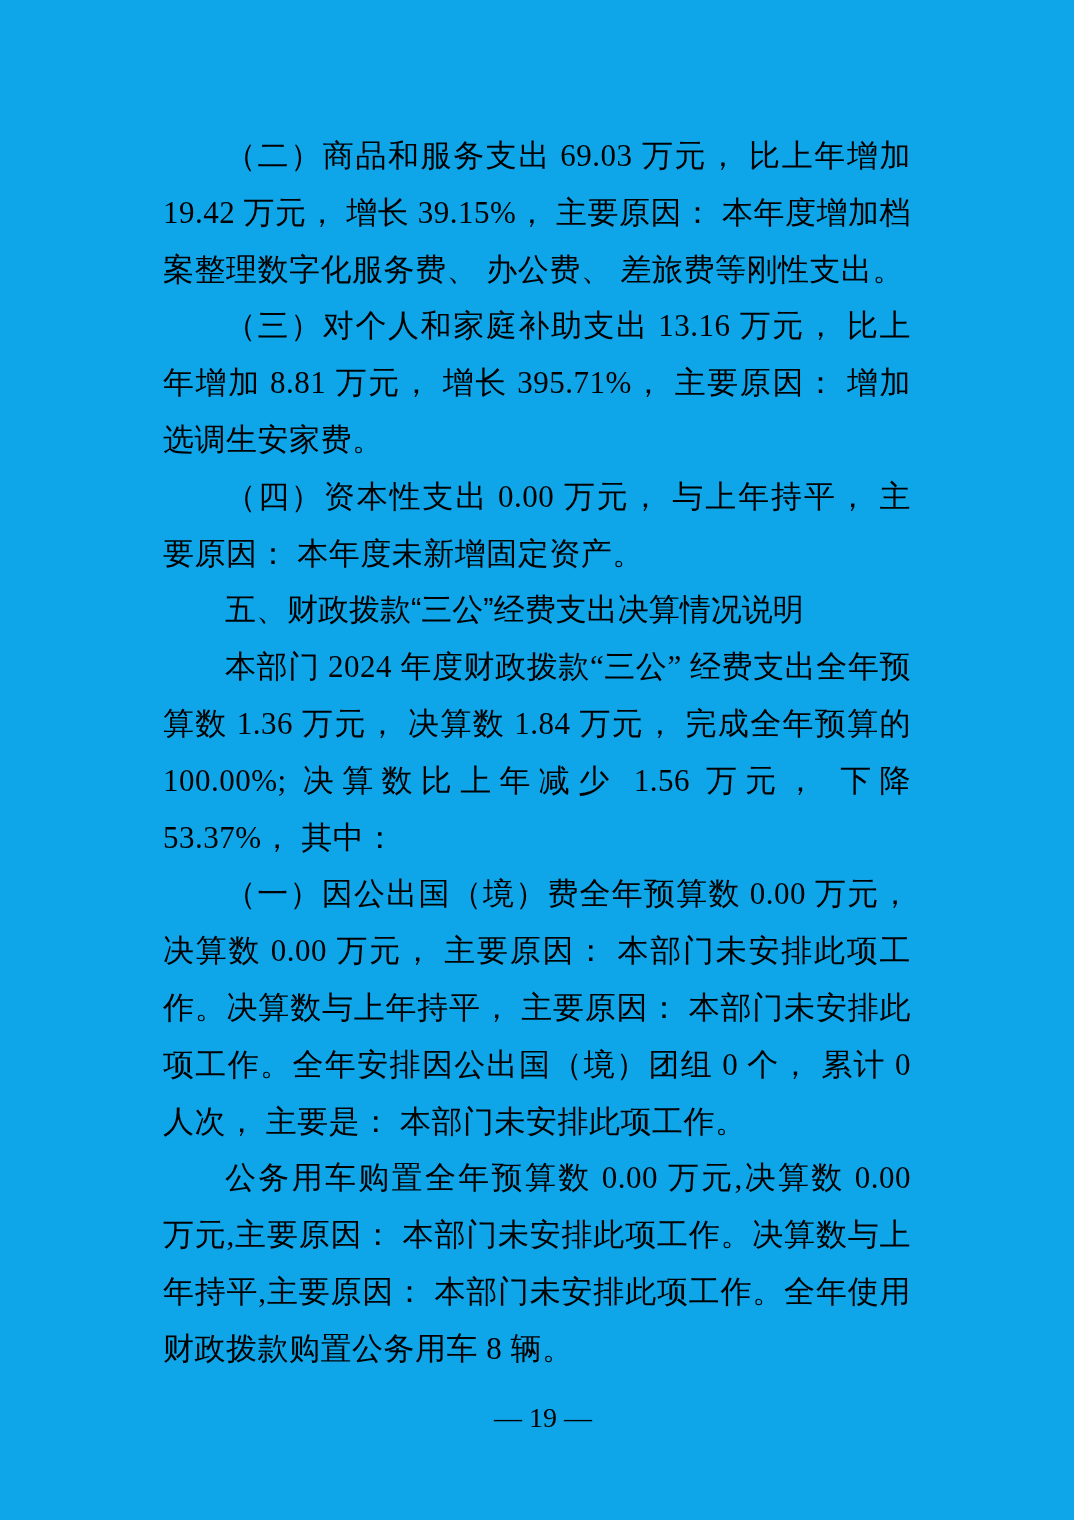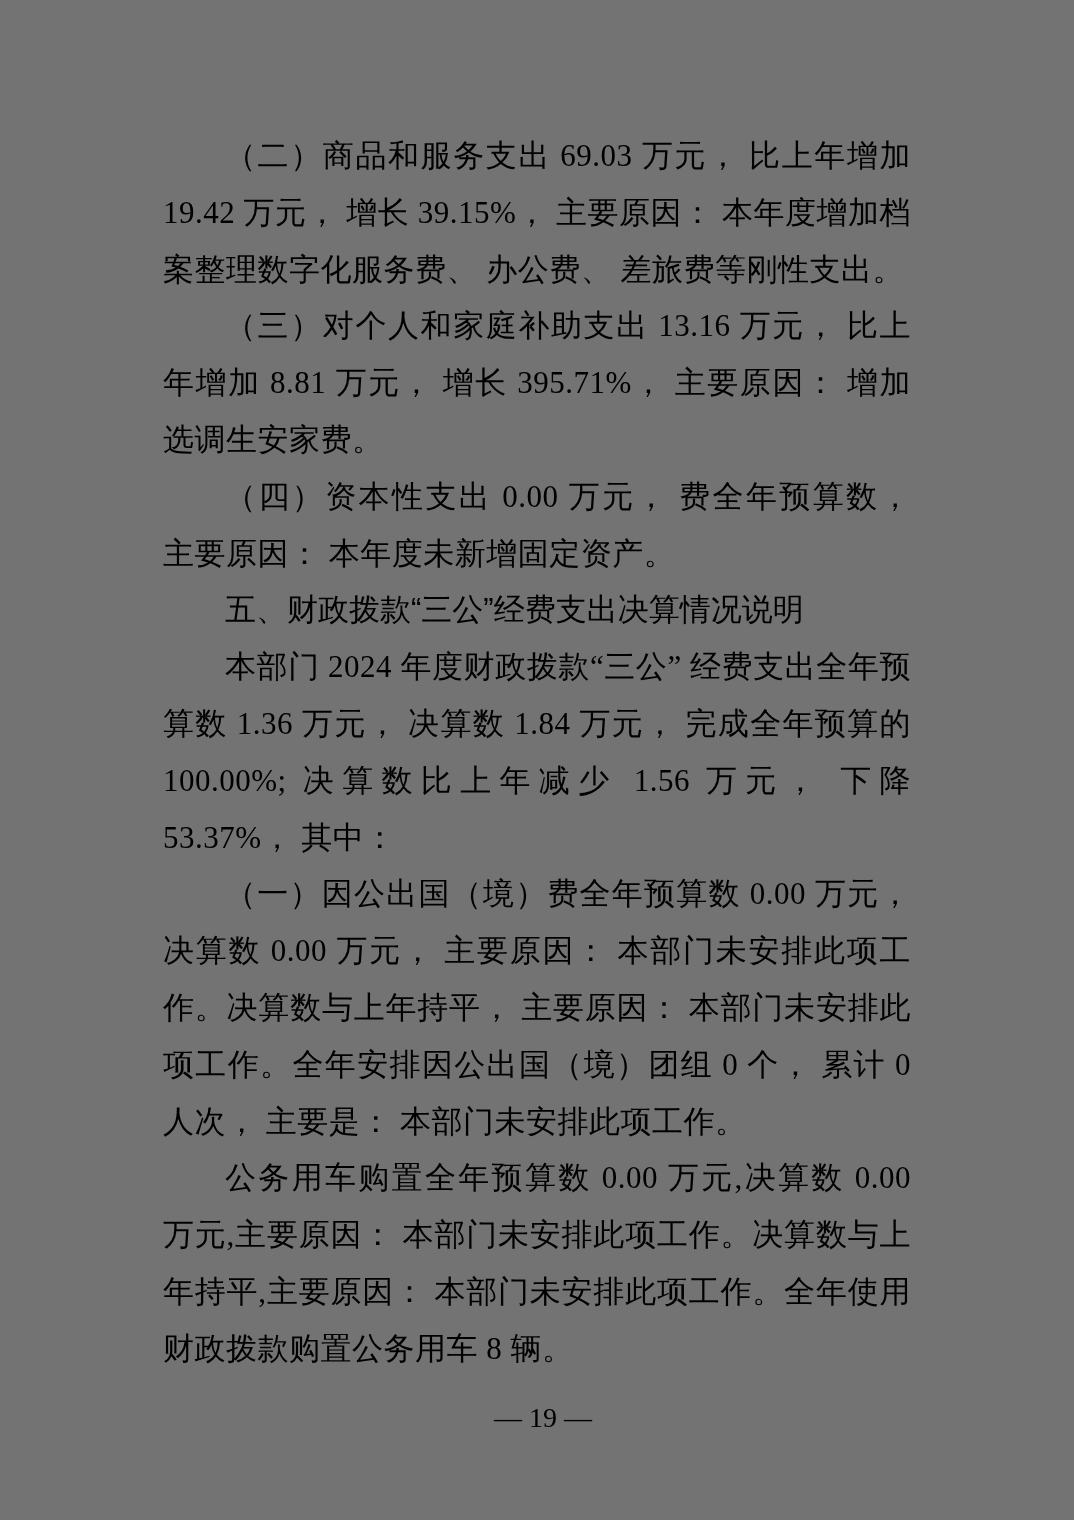--- a/index.html
+++ b/index.html
@@ -4,21 +4,21 @@
 <style>
   html, body {
     margin: 0;
     padding: 0;
     background: #ffffff;
   }
   .doc-page {
     position: relative;
     width: 1074px;
     height: 1520px;
-    background: #737373;
+    background: #0ea5e9;
     color: #000000;
     font-family: "Liberation Serif", "DejaVu Serif", serif;
     overflow: hidden;
   }
   .text-block {
     position: absolute;
     left: 163px;
     top: 128px;
     width: 748px;
     font-size: 31px;
@@ -48,20 +48,20 @@
   }
 </style>
 </head>
 <body>
 
 <div class="doc-page">
   <div class="text-block">
 
   <p class="body">（二）商品和服务支出 69.03 万元， 比上年增加 19.42 万元， 增长 39.15%， 主要原因： 本年度增加档案整理数字化服务费、 办公费、 差旅费等刚性支出。</p>
       <p class="body">（三）对个人和家庭补助支出 13.16 万元， 比上年增加 8.81 万元， 增长 395.71%， 主要原因： 增加选调生安家费。</p>
-      <p class="body">（四）资本性支出 0.00 万元， 费全年预算数， 主要原因： 本年度未新增固定资产。</p>
+      <p class="body">（四）资本性支出 0.00 万元， 与上年持平， 主要原因： 本年度未新增固定资产。</p>
       <p class="heading">五、财政拨款“三公”经费支出决算情况说明</p>
       <p class="body">本部门 2024 年度财政拨款“三公” 经费支出全年预算数 1.36 万元， 决算数 1.84 万元， 完成全年预算的 100.00%; 决算数比上年减少 1.56 万元， 下降 53.37%， 其中：</p>
       <p class="body">（一）因公出国（境）费全年预算数 0.00 万元， 决算数 0.00 万元， 主要原因： 本部门未安排此项工作。决算数与上年持平， 主要原因： 本部门未安排此项工作。全年安排因公出国（境）团组 0 个， 累计 0 人次， 主要是： 本部门未安排此项工作。</p>
       <p class="body">公务用车购置全年预算数 0.00 万元,决算数 0.00 万元,主要原因： 本部门未安排此项工作。决算数与上年持平,主要原因： 本部门未安排此项工作。全年使用财政拨款购置公务用车 8 辆。</p>
     </div>
   <div class="page-footer">— 19 —</div>
 </div>
 
 </body></html>

